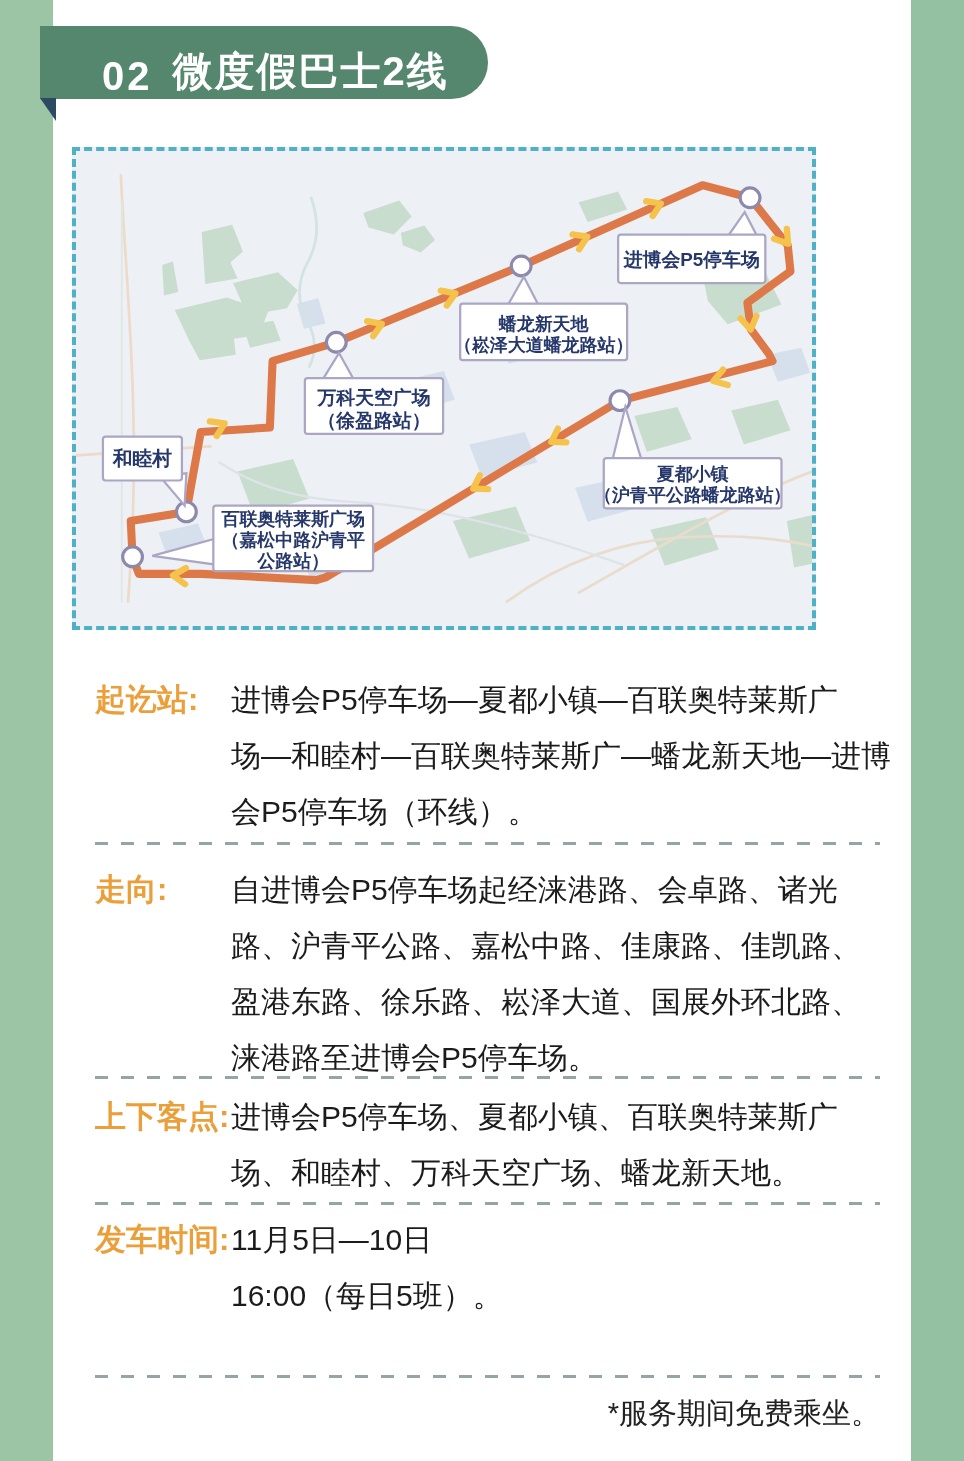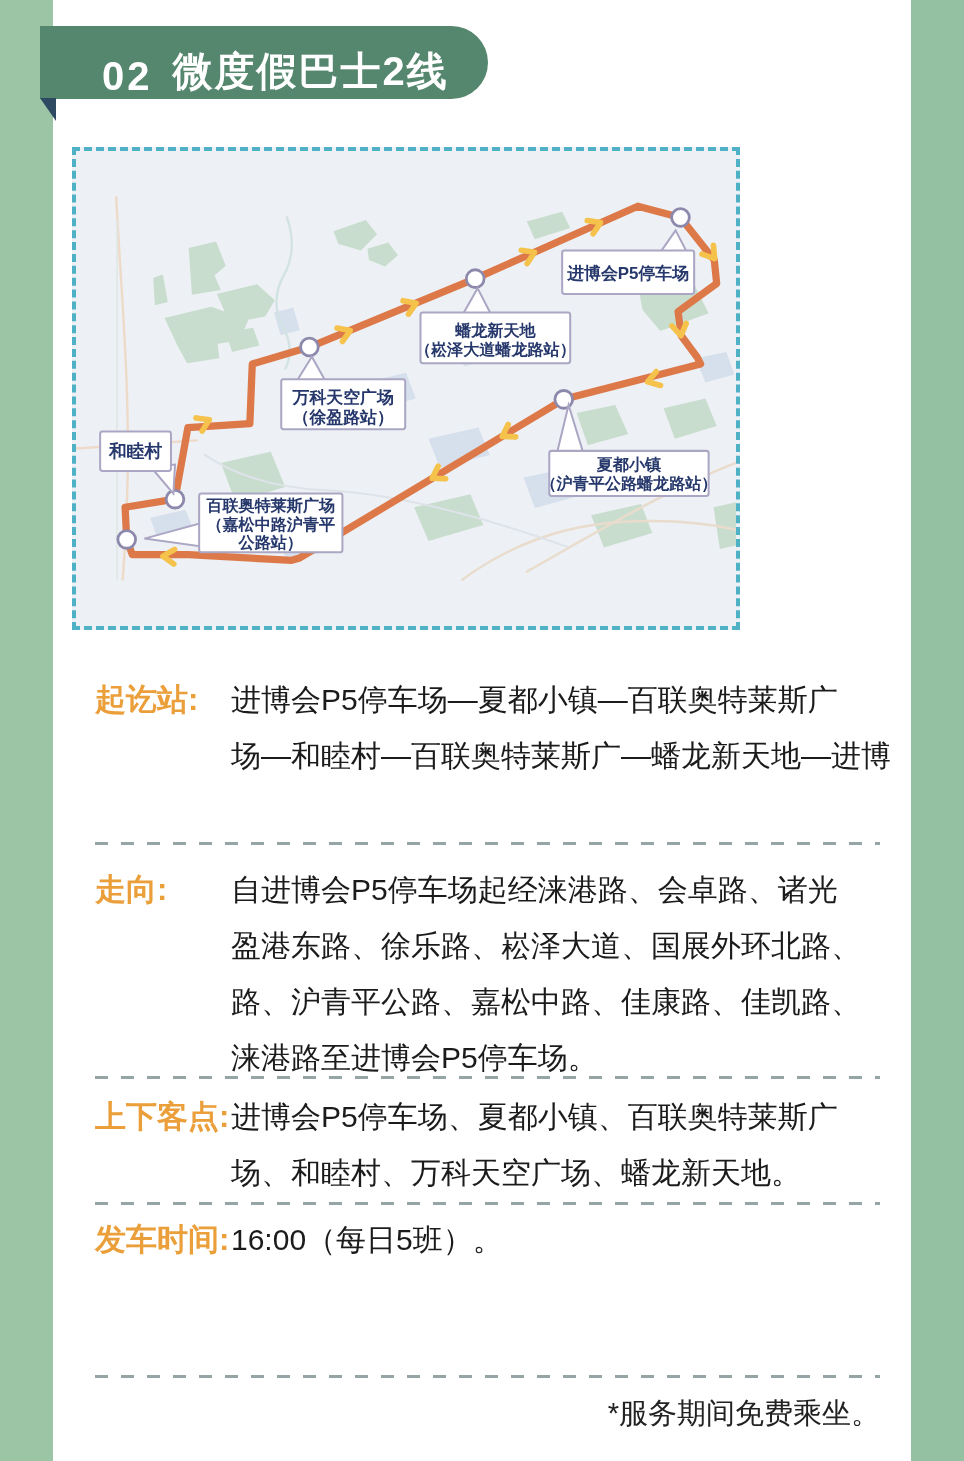--- a/index.html
+++ b/index.html
@@ -21,21 +21,21 @@
   }
   .banner .num{font-size:40px;letter-spacing:3px;}
   .banner .ttl{font-size:40px;margin-left:20px;letter-spacing:2px;}
   .fold{
     position:absolute;left:40px;top:98px;width:16px;height:23px;background:#2d4a62;
     clip-path:polygon(0 0,100% 0,100% 100%);
   }
 
   
   .map{
-    position:absolute;left:72px;top:147px;width:668px;height:483px;
+    position:absolute;left:72px;top:147px;width:744px;height:483px;
     border:4px dashed #4eb1c6;box-sizing:border-box;background:#edf0f4;
   }
   .map svg{display:block;width:100%;height:100%;}
   .map text{font-family:"Liberation Sans","DejaVu Sans",sans-serif;font-weight:bold;fill:#25376b;text-anchor:middle;}
 
   
   .section{position:absolute;left:95px;right:84px;}
   .sec-label{
     position:absolute;left:0;top:0;height:56px;line-height:56px;
     color:#eb9f3a;font-weight:bold;font-size:31px;white-space:nowrap;
@@ -163,45 +163,47 @@
     <text x="687" y="363" font-size="20">（沪青平公路蟠龙路站）</text>
   </g>
 </svg>
 </div>
 
 <div class="section" style="top:672px">
   <span class="sec-label">起讫站:</span>
   <div class="sec-body">
     <div class="sec-line">进博会P5停车场—夏都小镇—百联奥特莱斯广</div>
     <div class="sec-line">场—和睦村—百联奥特莱斯广—蟠龙新天地—进博</div>
+    <div class="sec-line">会P5停车场（环线）。</div>
   </div>
 </div>
 <div class="sep" style="top:842px"></div>
 
 <div class="section" style="top:862px">
   <span class="sec-label">走向:</span>
   <div class="sec-body">
     <div class="sec-line">自进博会P5停车场起经涞港路、会卓路、诸光</div>
+    <div class="sec-line">路、沪青平公路、嘉松中路、佳康路、佳凯路、</div>
     <div class="sec-line">盈港东路、徐乐路、崧泽大道、国展外环北路、</div>
-    <div class="sec-line">路、沪青平公路、嘉松中路、佳康路、佳凯路、</div>
     <div class="sec-line">涞港路至进博会P5停车场。</div>
   </div>
 </div>
 <div class="sep" style="top:1076px"></div>
 
 <div class="section" style="top:1089px">
   <span class="sec-label">上下客点:</span>
   <div class="sec-body">
     <div class="sec-line">进博会P5停车场、夏都小镇、百联奥特莱斯广</div>
     <div class="sec-line">场、和睦村、万科天空广场、蟠龙新天地。</div>
   </div>
 </div>
 <div class="sep" style="top:1202px"></div>
 
 <div class="section" style="top:1212px">
   <span class="sec-label">发车时间:</span>
   <div class="sec-body">
+    <div class="sec-line">11月5日—10日</div>
     <div class="sec-line">16:00（每日5班）。</div>
   </div>
 </div>
 <div class="sep" style="top:1375px"></div>
 
 <div class="footnote">*服务期间免费乘坐。</div>
 
 </body></html>

